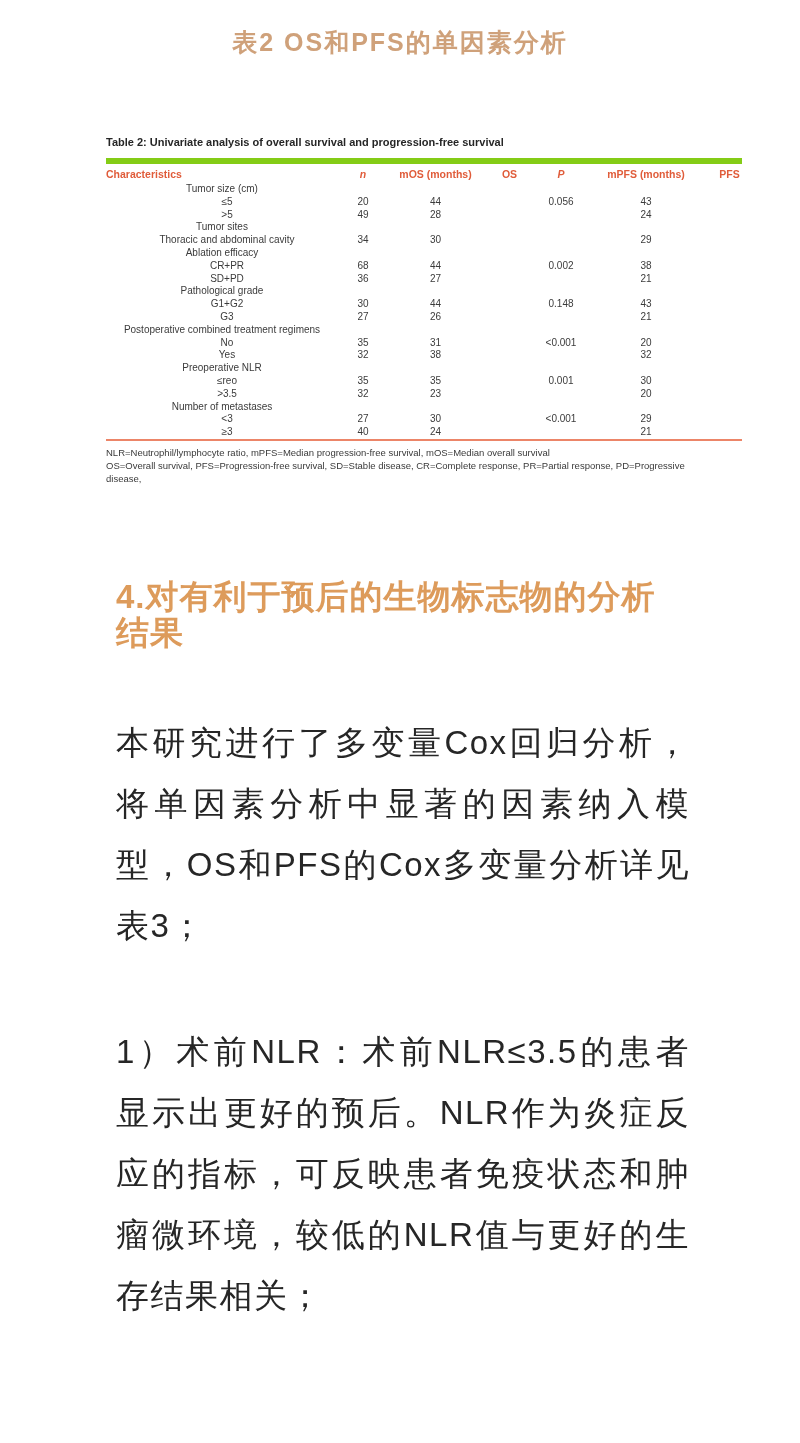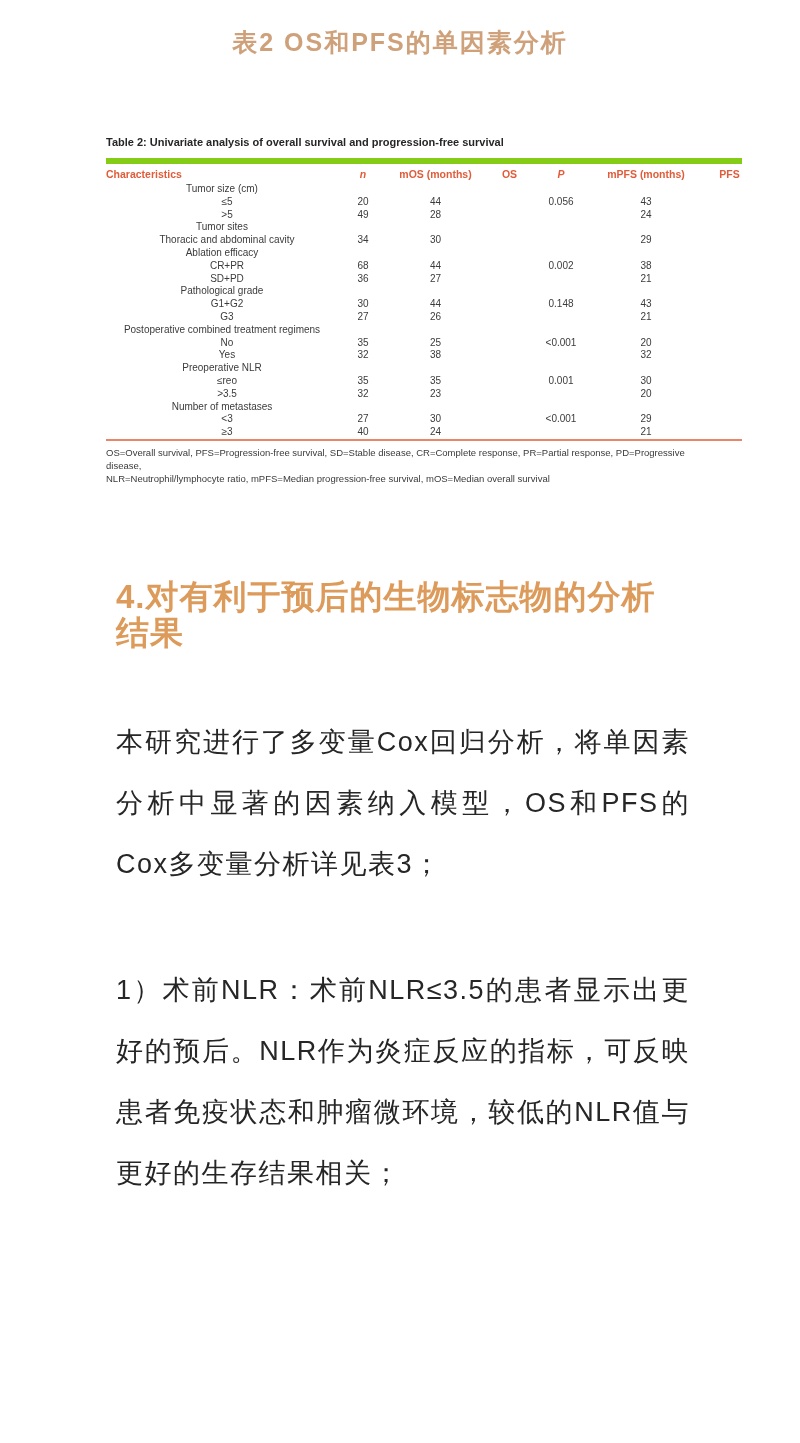--- a/index.html
+++ b/index.html
@@ -70,21 +70,21 @@
   .section-heading {
     margin: 94px 55px 0 58px;
     font-size: 33px;
     line-height: 36px;
     font-weight: bold;
     letter-spacing: 1px;
     color: #dd9b5b;
   }
   .para {
     margin: 65px 52px 0 58px;
-    font-size: 27px;
+    font-size: 33px;
     line-height: 61px;
     letter-spacing: 1.5px;
     color: #262626;
     text-align: justify;
   }
   .para.first { margin-top: 61px; }
 </style>
 </head>
 <body>
 
@@ -235,21 +235,21 @@
             <td></td>
             <td></td>
             <td></td>
             <td></td>
             <td></td>
             <td></td>
           </tr>
           <tr>
             <td class="lbl ind">No</td>
             <td>35</td>
-            <td>25</td>
+            <td>31</td>
             <td></td>
             <td>&lt;0.001</td>
             <td>20</td>
             <td></td>
             <td>&lt;0.001</td>
           </tr>
           <tr>
             <td class="lbl ind">Yes</td>
             <td>32</td>
             <td>38</td>
@@ -316,22 +316,22 @@
             <td></td>
             <td></td>
             <td>21</td>
             <td></td>
             <td></td>
           </tr>
         </tbody>
     </table>
 
     <div class="tbl-foot">
+      <div>NLR=Neutrophil/lymphocyte ratio, mPFS=Median progression-free survival, mOS=Median overall survival</div>
       <div>OS=Overall survival, PFS=Progression-free survival, SD=Stable disease, CR=Complete response, PR=Partial response, PD=Progressive disease,</div>
-      <div>NLR=Neutrophil/lymphocyte ratio, mPFS=Median progression-free survival, mOS=Median overall survival</div>
     </div>
   </div>
 
   <div class="section-heading">4.对有利于预后的生物标志物的分析结果</div>
 
   <p class="para first">本研究进行了多变量Cox回归分析，将单因素分析中显著的因素纳入模型，OS和PFS的Cox多变量分析详见表3；</p>
 
 
   <p class="para">1）术前NLR：术前NLR≤3.5的患者显示出更好的预后。NLR作为炎症反应的指标，可反映患者免疫状态和肿瘤微环境，较低的NLR值与更好的生存结果相关；</p>
 

